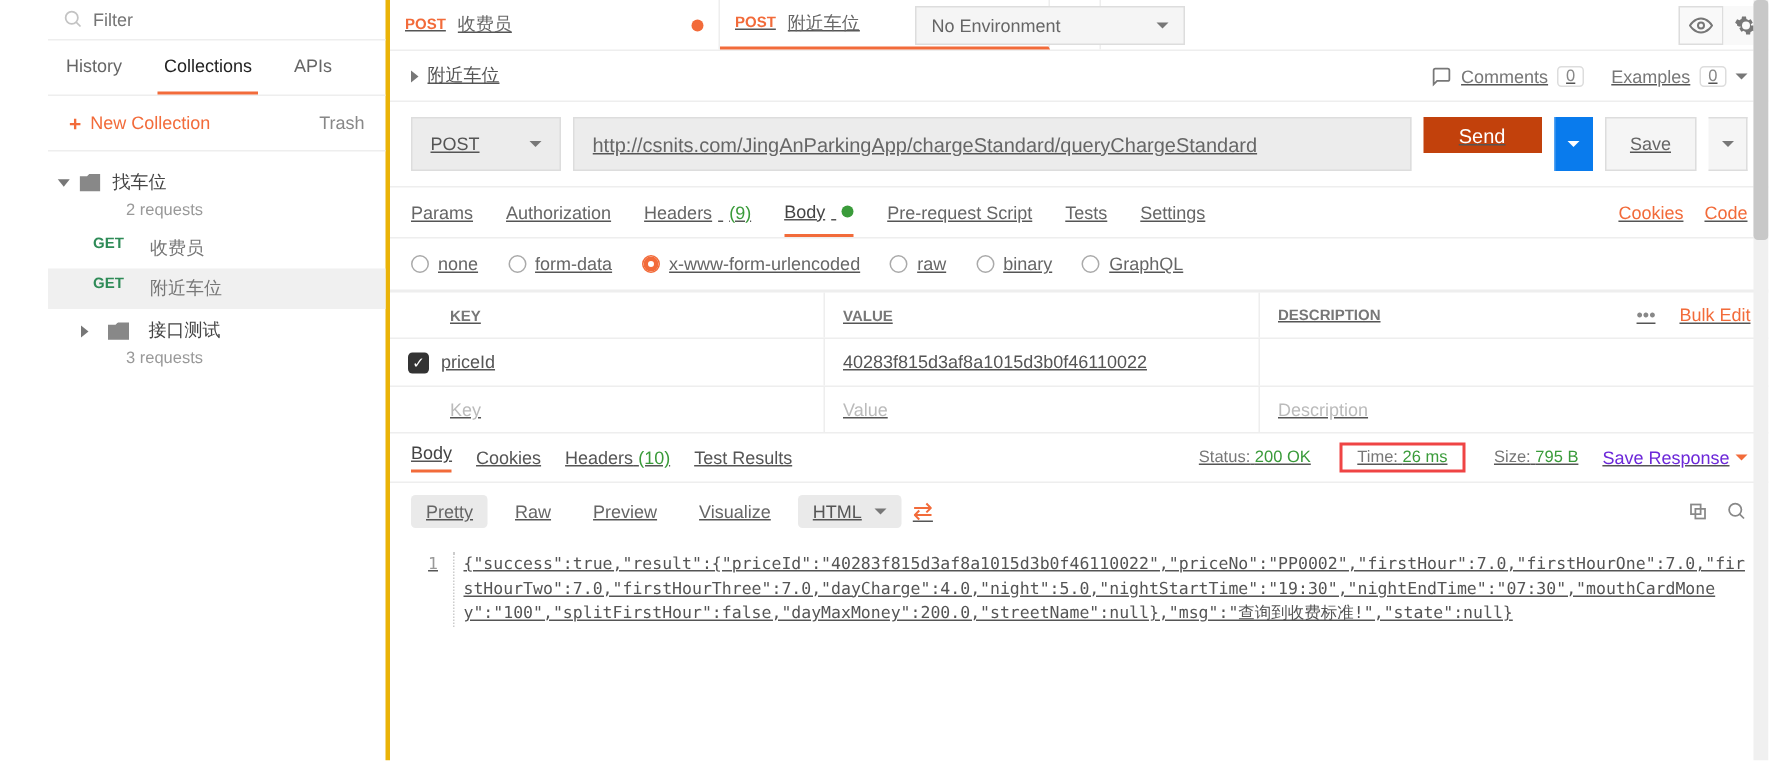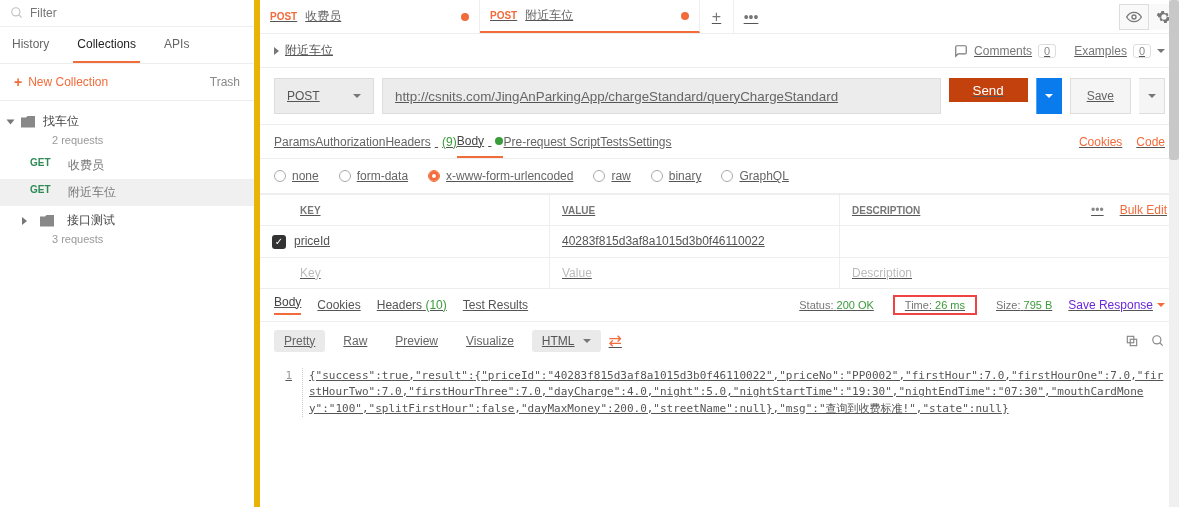--- a/index.html
+++ b/index.html
@@ -1,18 +1,18 @@
 <!DOCTYPE html>
 <html><head>
 <meta charset="utf-8">
 <style>
 * { box-sizing: border-box; margin: 0; padding: 0; }
 body { font-family: -apple-system, "Segoe UI", Arial, sans-serif; font-size: 12px; color: #555; background: #fff; width: 1179px; height: 507px; overflow: hidden; position: relative; }
 .app { display: flex; height: 100%; }
-.sidebar { width: 260px; border-right: 6px solid #eab308; display: flex; flex-direction: column; }
+.sidebar { width: 260px; border-right: 3px solid #eab308; display: flex; flex-direction: column; padding-left: 32px; }
 .main { flex: 1; display: flex; flex-direction: column; min-width: 0; text-decoration: underline; }
 .filter-bar { display: flex; align-items: center; padding: 6px 10px; border-bottom: 1px solid #eee; gap: 6px; }
 .ico-search { width: 14px; height: 14px; opacity: .5; }
 .filter-input { border: none; flex: 1; outline: none; font-size: 12px; color: #666; background: transparent; }
 .sb-tabs { display: flex; border-bottom: 1px solid #eee; padding: 0 8px; gap: 20px; }
 .sb-tab { padding: 10px 4px; cursor: pointer; color: #666; }
 .sb-tab.active { color: #222; border-bottom: 2px solid #f26b3a; font-weight: 500; }
 .newcoll { display: flex; justify-content: space-between; align-items: center; padding: 10px 14px; border-bottom: 1px solid #eee; }
 .newcoll-left { color: #f26b3a; display: flex; align-items: center; gap: 6px; font-weight: 500; cursor: pointer; }
 .trash { color: #888; cursor: pointer; }
@@ -45,21 +45,21 @@
 .mini-badge { border:1px solid #ddd; padding:0 5px; border-radius:3px; font-size:11px; color:#888; }
 
 .urlrow { display:flex; gap:8px; padding: 10px 14px; border-bottom:1px solid #eee; }
 .methodsel { width:100px; background:#ececec; border:1px solid #ddd; display:flex; align-items:center; justify-content:space-between; padding:0 12px; cursor:pointer; color:#555; height:36px; }
 .urlinput { flex:1; border:1px solid #ddd; background:#ececec; padding:0 12px; color:#666; outline:none; height:36px; }
 .sendbtn { background:#c2410c; color:#fff; border:none; padding:0 24px; font-weight:500; cursor:pointer; height:24px; display:flex; align-items:center; }
 .sendcaret { width:26px; background:#097bed; border-left:1px solid rgba(255,255,255,.3); display:flex; align-items:center; justify-content:center; color:#fff; height:36px; cursor:pointer; }
 .savebtn { background:#f5f5f5; border:1px solid #ddd; color:#666; padding:0 16px; cursor:pointer; height:36px; display:flex; align-items:center; }
 .savecaret { width:26px; background:#f5f5f5; border:1px solid #ddd; border-left:none; display:flex; align-items:center; justify-content:center; color:#888; height:36px; cursor:pointer; }
 
-.rdtabs { display:flex; padding:0 14px; border-bottom:1px solid #eee; height:34px; align-items:center; }
+.rdtabs { display:flex; gap:22px; padding:0 14px; border-bottom:1px solid #eee; height:34px; align-items:center; }
 .rdtab { cursor:pointer; color:#666; height:100%; display:flex; align-items:center; gap:4px; }
 .rdtab.active { border-bottom:2px solid #f26b3a; color:#444; }
 .green { color:#3a9b3a; }
 .rdright { margin-left:auto; display:flex; gap:14px; }
 .orange-link { color:#f26b3a; cursor:pointer; }
 
 .bodytypes { display:flex; gap:20px; padding:10px 14px; border-bottom:1px solid #eee; align-items:center; }
 .radio { display:flex; align-items:center; gap:6px; color:#666; cursor:pointer; }
 .rdot { width:12px;height:12px;border-radius:50%;border:1px solid #aaa; }
 .rdot.on { border-color:#f26b3a; box-shadow: inset 0 0 0 3px #f26b3a; }
@@ -152,20 +152,24 @@
         <span class="dot"></span>
       </div>
       <div class="reqtab active">
         <span class="methodp">POST</span>
         <span>附近车位</span>
         <span class="dot"></span>
       </div>
       <div class="plus">+</div>
       <div class="dots3">•••</div>
       <div style="flex:1"></div>
+      <div class="envsel">
+        <span>No Environment</span>
+          <div class="caret-down"></div>
+      </div>
       <div style="width:200px"></div>
       <div class="iconbtn">
         <svg width="16" height="16" viewBox="0 0 24 24" fill="none" stroke="#777" stroke-width="2">
             <path d="M1 12s4-7 11-7 11 7 11 7-4 7-11 7S1 12 1 12z"></path>
             <circle cx="12" cy="12" r="3"></circle>
           </svg>
       </div>
       <div class="iconbtn" style="border:none">
         <svg width="16" height="16" viewBox="0 0 24 24" fill="#777">
             <path d="M12 8a4 4 0 100 8 4 4 0 000-8zm9 4a7 7 0 01-.1 1.2l2 1.6-2 3.4-2.4-.9a7 7 0 01-2 1.2l-.4 2.5h-4l-.4-2.5a7 7 0 01-2-1.2l-2.4.9-2-3.4 2-1.6A7 7 0 013 12a7 7 0 01.1-1.2l-2-1.6 2-3.4 2.4.9a7 7 0 012-1.2L8 3h4l.4 2.5a7 7 0 012 1.2l2.4-.9 2 3.4-2 1.6c.1.4.2.8.2 1.2z"></path>

